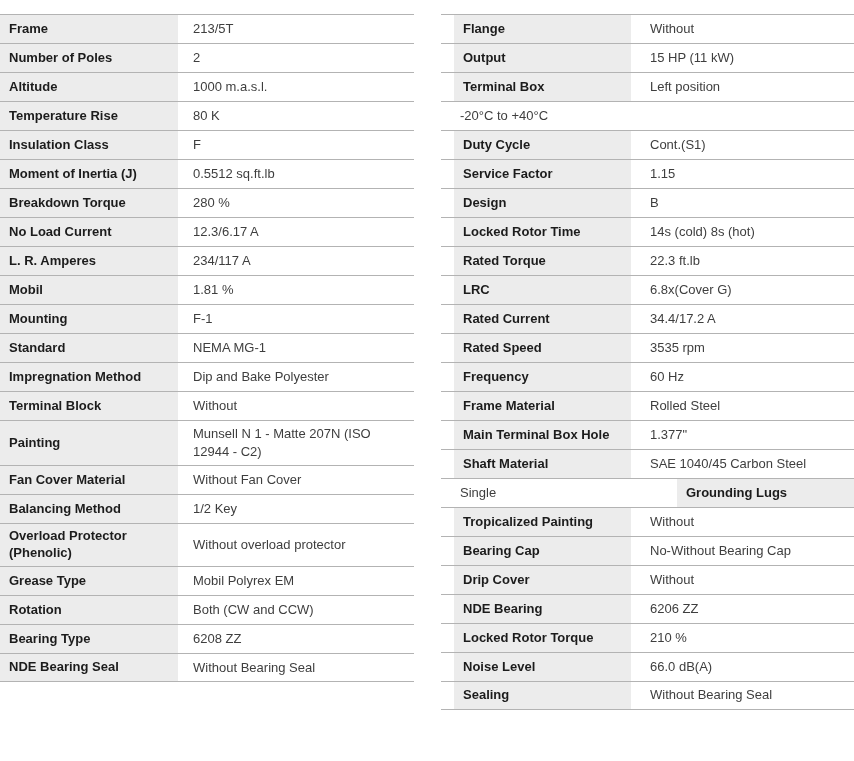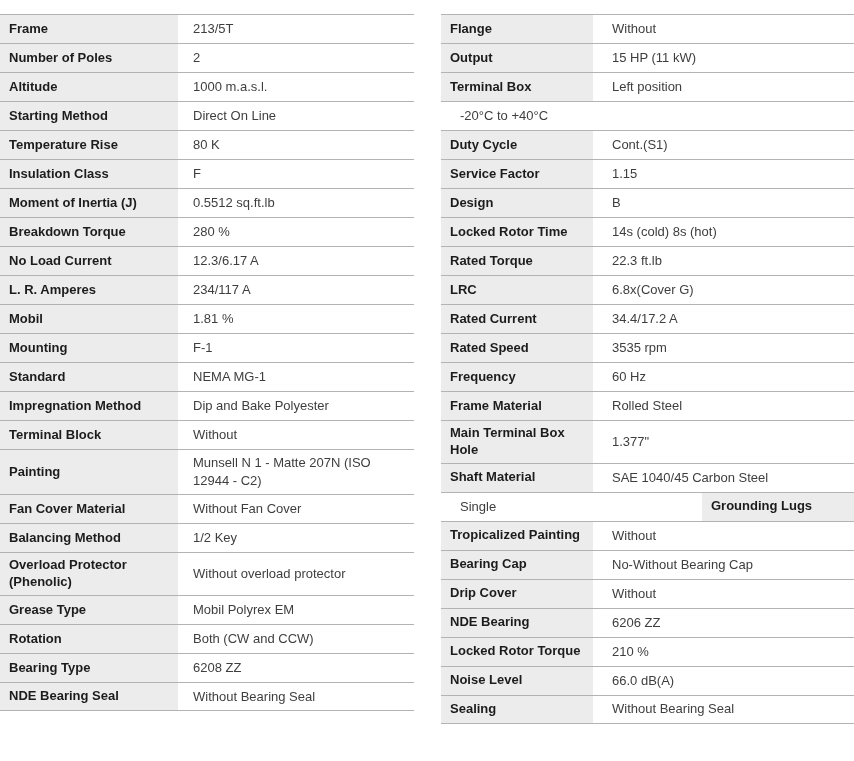--- a/index.html
+++ b/index.html
@@ -45,21 +45,21 @@
   .cell.label{
     background:var(--label-bg);
     font-weight:bold;
     font-size:13px;
     line-height:1.3;
     color:var(--label-text);
     padding:4px 8px 4px 9px;
     flex:0 0 auto;
   }
   .spec-table.left  .cell.label{width:178px;}
-  .spec-table.right .cell.label{width:152px;}
+  .spec-table.right .cell.label{width:177px;margin-left:13px;}
   .cell.value{
     flex:1 1 auto;
     background:var(--page-bg);
     font-size:13px;
     line-height:1.4;
     color:var(--value-text);
     padding:4px 10px 4px 15px;
   }
   .spec-table.right .cell.value{padding-left:19px;}
 </style>
@@ -79,24 +79,20 @@
       <div class="spec-row">
         <div class="cell label">Number of Poles</div>
         <div class="cell value">2</div>
       </div>
 
       <div class="spec-row">
         <div class="cell label">Altitude</div>
         <div class="cell value">1000 m.a.s.l.</div>
       </div>
 
-      <div class="spec-row">
-        <div class="cell label">Starting Method</div>
-        <div class="cell value">Direct On Line</div>
-      </div>
 
       <div class="spec-row">
         <div class="cell label">Temperature Rise</div>
         <div class="cell value">80 K</div>
       </div>
 
       <div class="spec-row">
         <div class="cell label">Insulation Class</div>
         <div class="cell value">F</div>
       </div>

